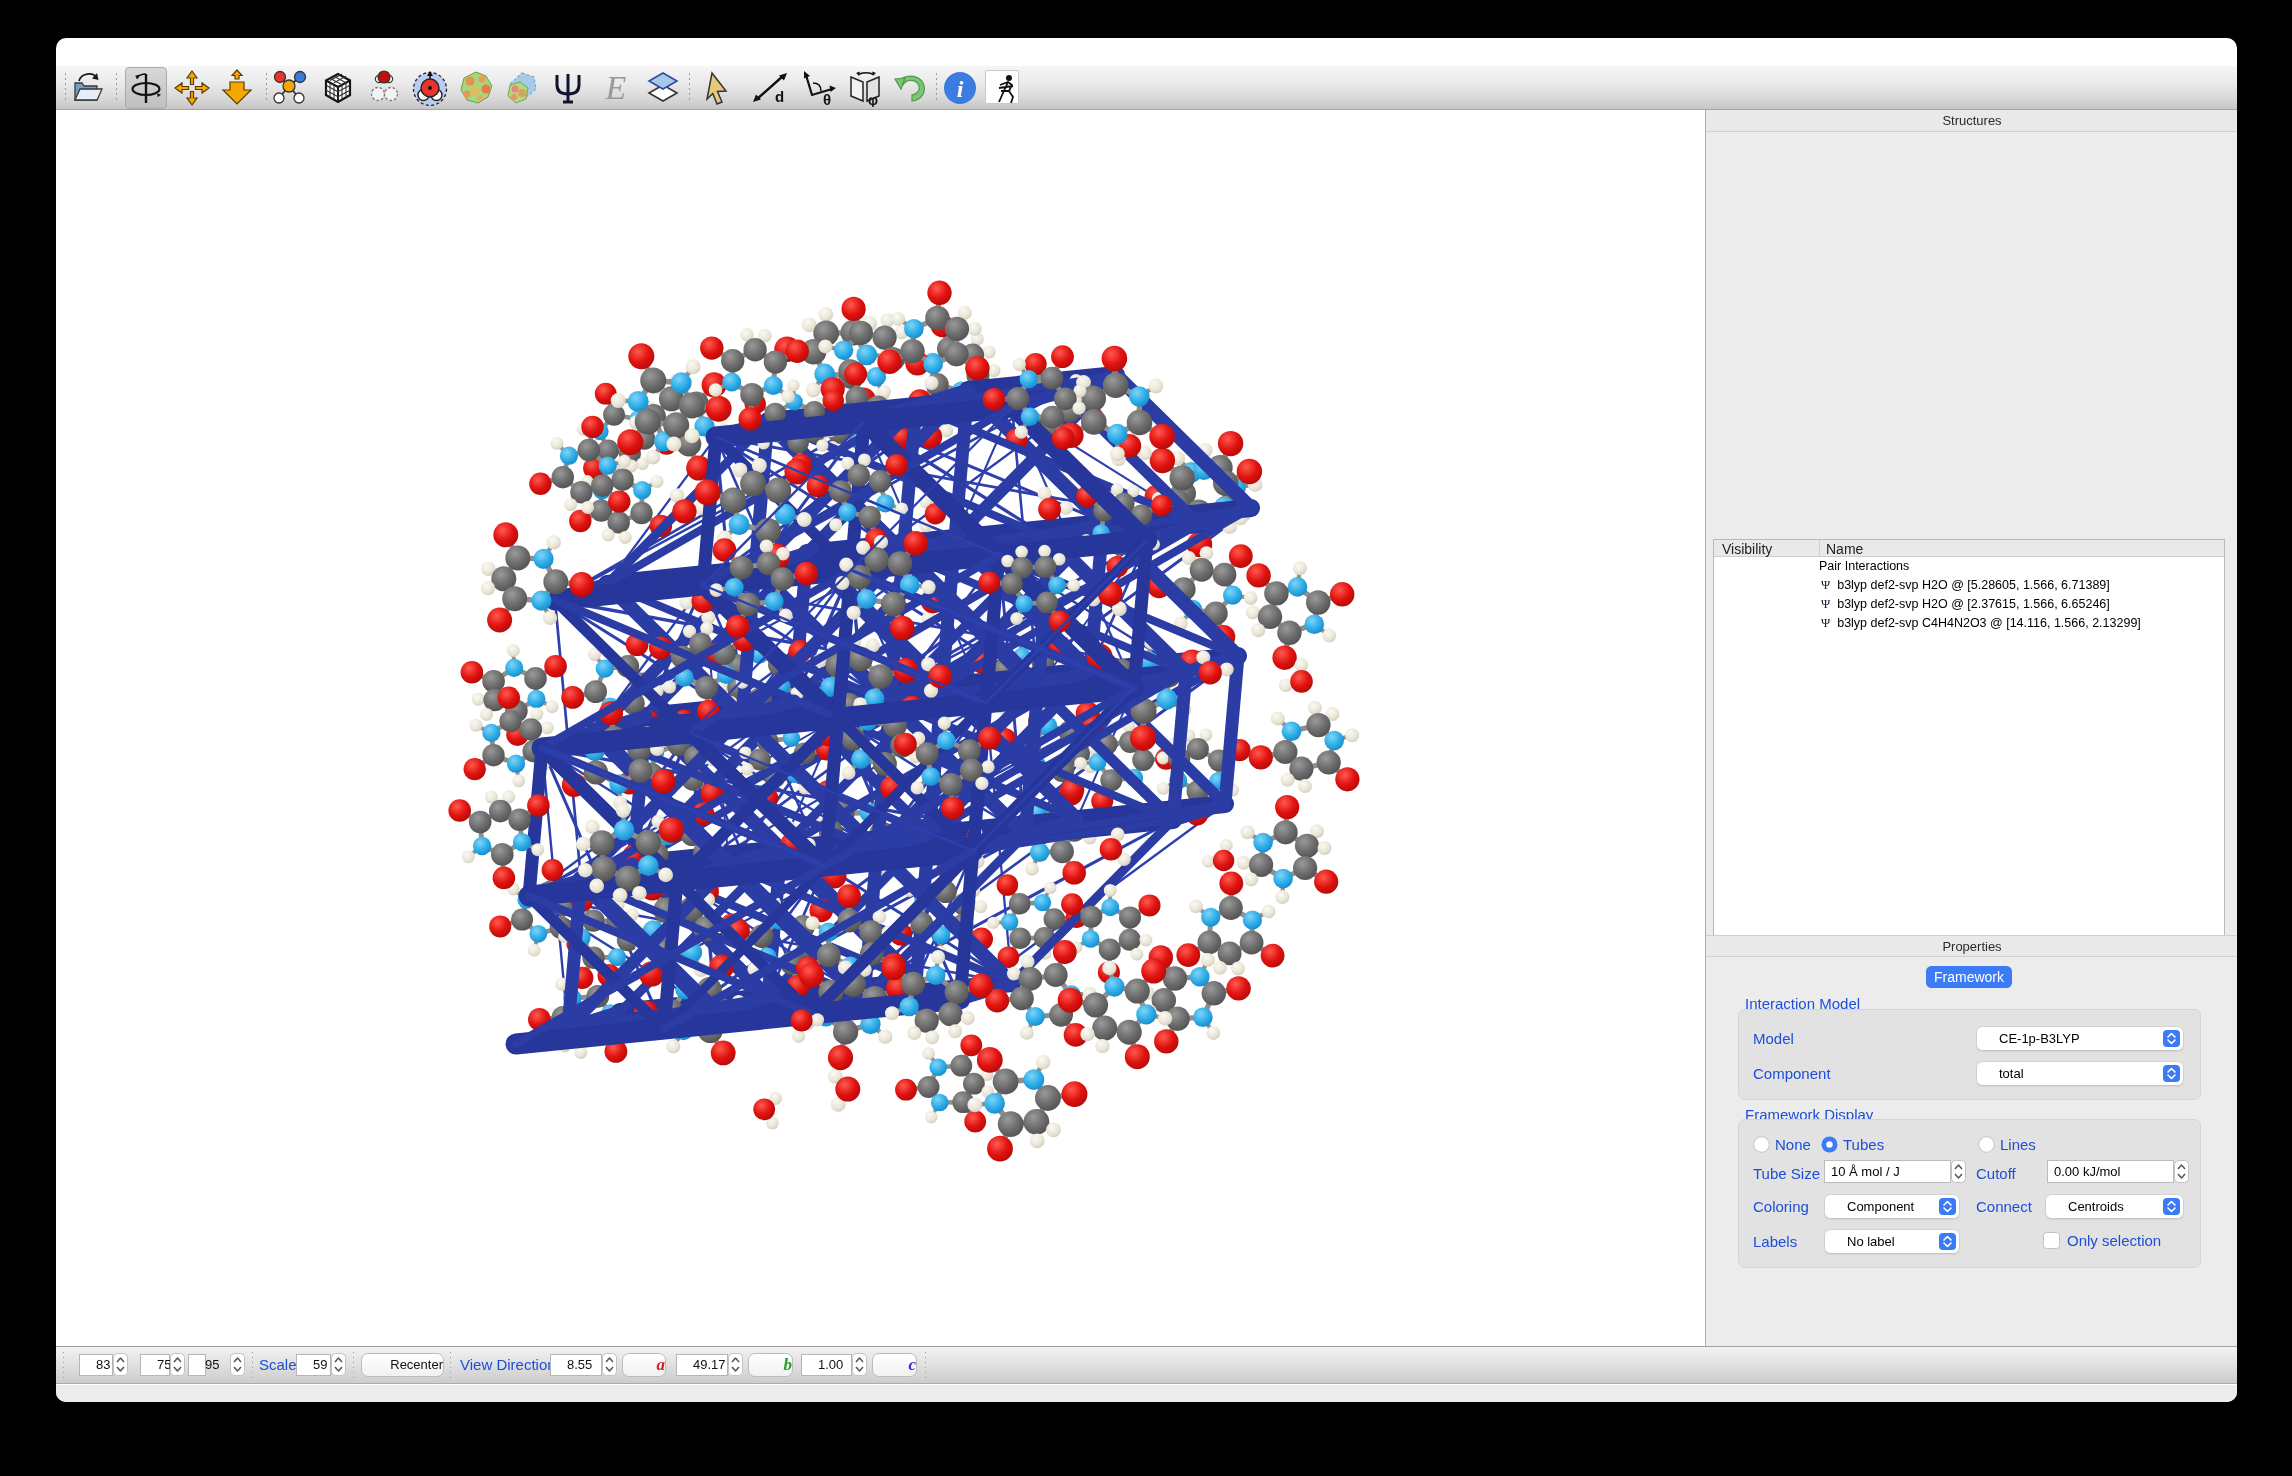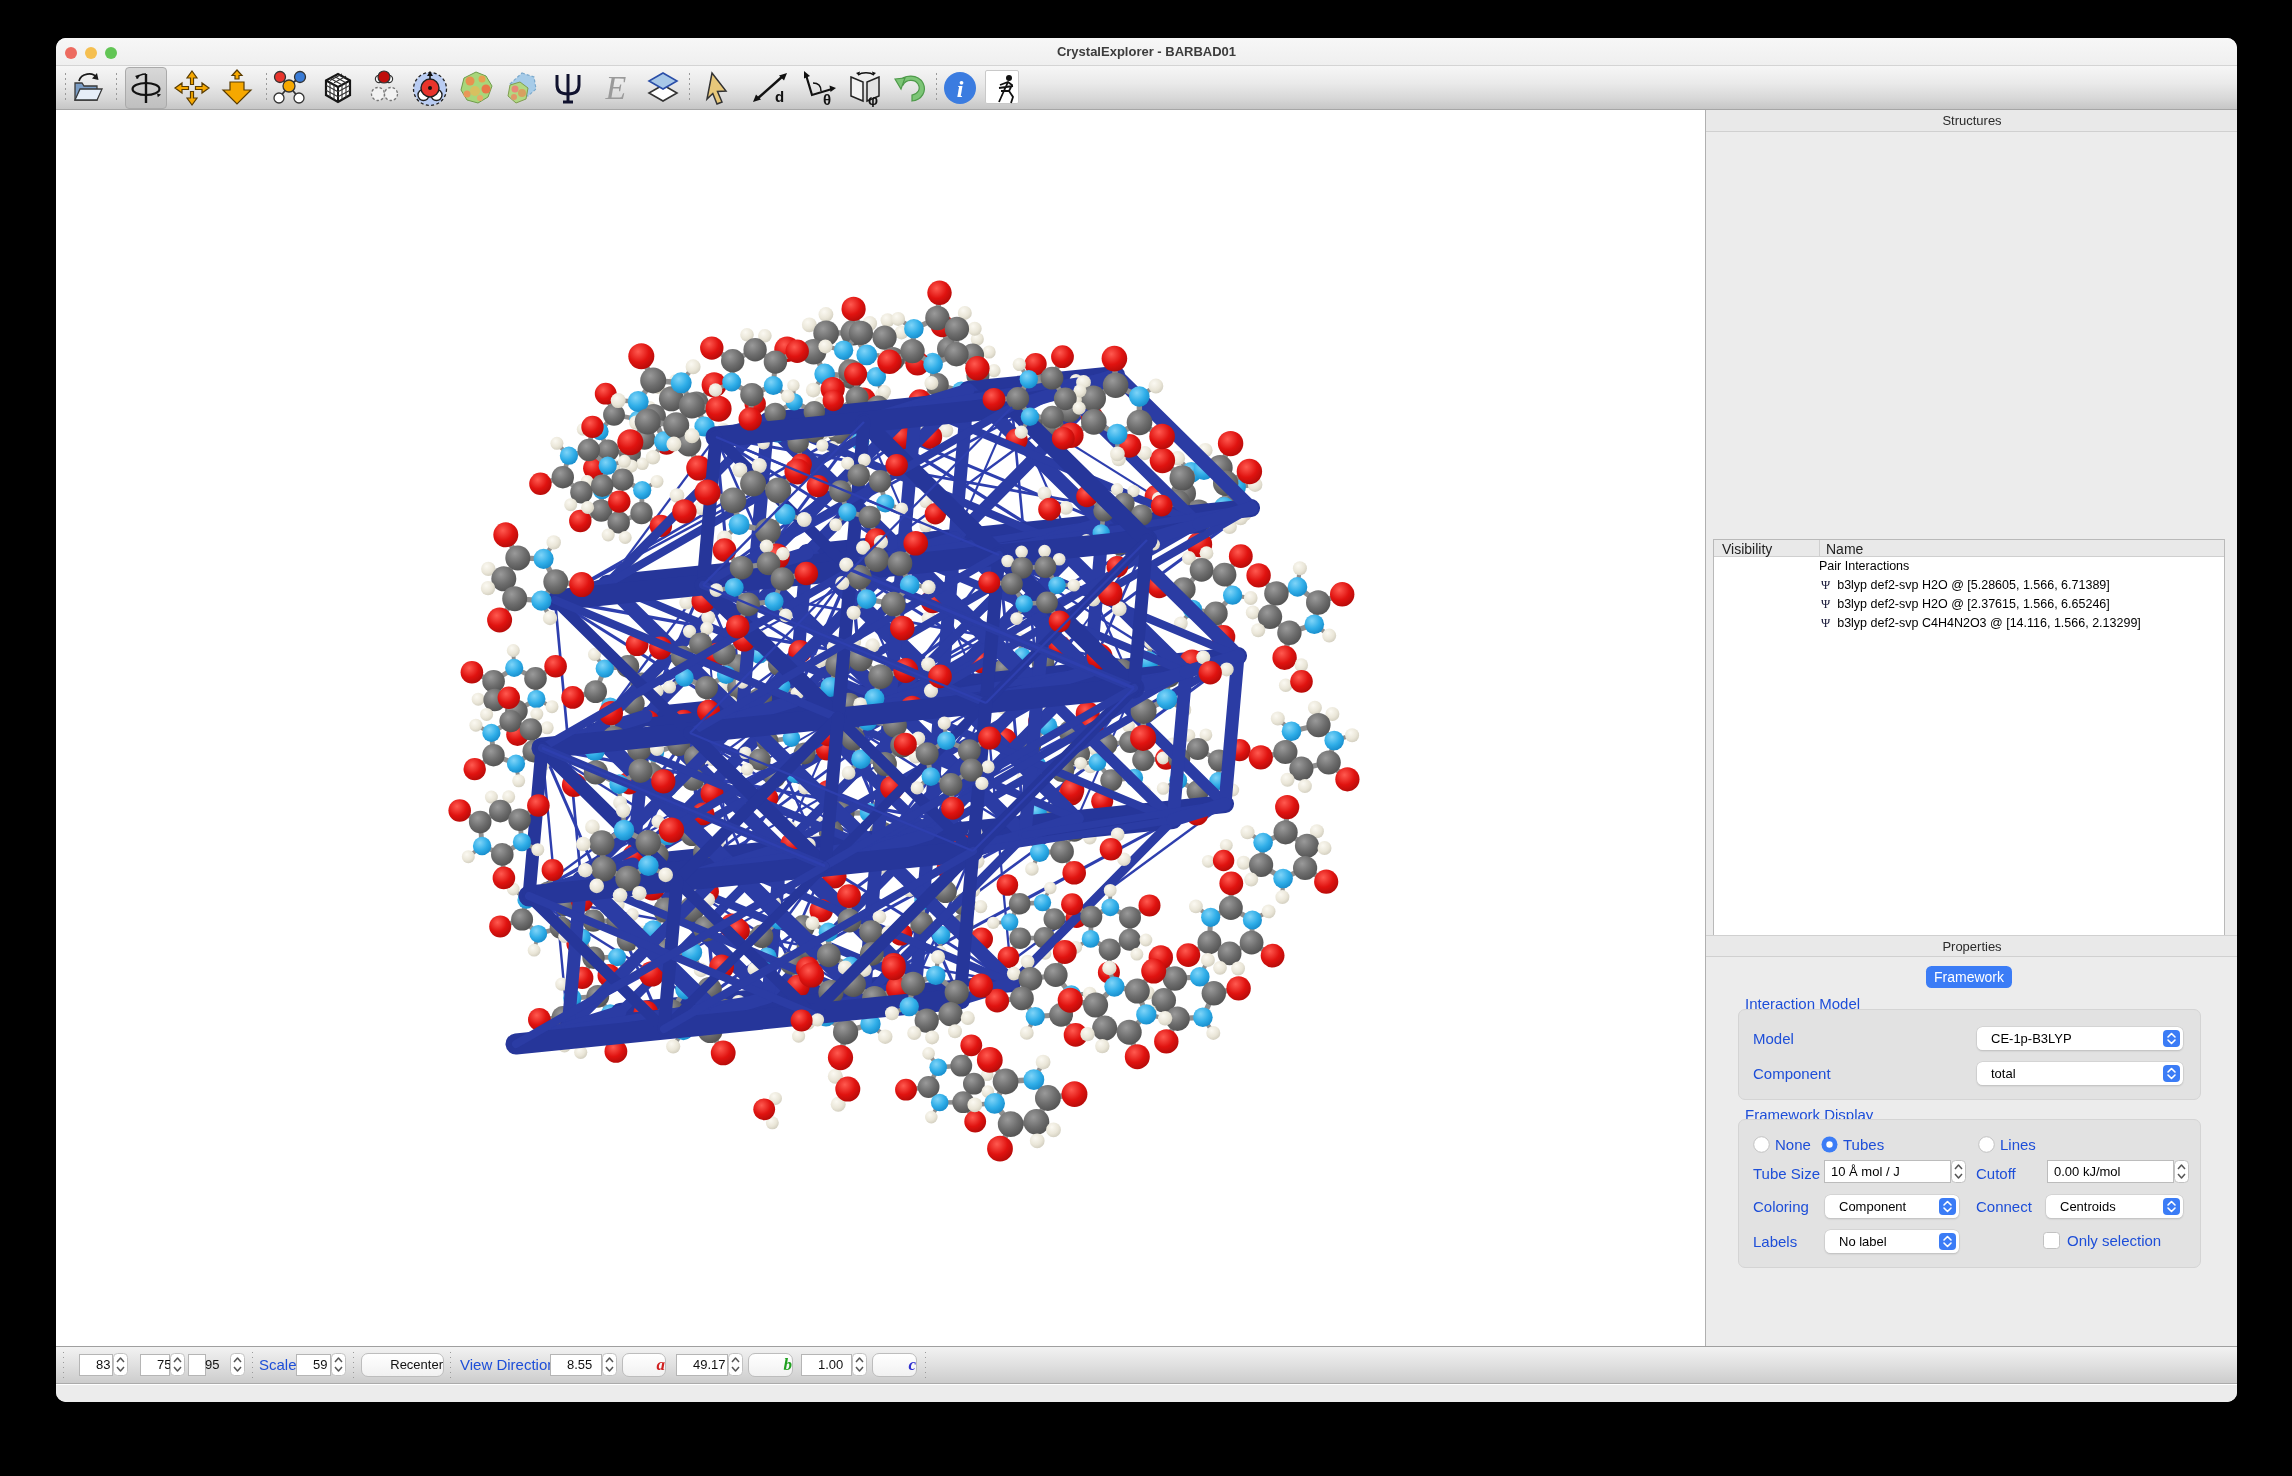--- a/index.html
+++ b/index.html
@@ -34,21 +34,21 @@
 .hdr {
   position:absolute; left:0; width:532px; height:22px; line-height:21px;
   text-align:center; font-size:13px; color:#2b2b2b;
   background:#e9e9e9; border-bottom:1px solid #d0d0d0;
 }
 .whitebox { position:absolute; background:#fff; border:1px solid #b9b9b9; overflow:hidden; }
 .gbox { position:absolute; background:#e2e2e2; border:1px solid #d4d4d4; border-radius:7px; }
 .lbl13 { position:absolute; font-size:15px; color:#1d4ed8; white-space:nowrap; }
 .popup { position:absolute; height:23px; background:#fff; border-radius:5.5px;
   box-shadow:0 0 0 0.5px #c8c8c8, 0 1px 2px rgba(0,0,0,0.18);
-  font-size:13px; color:#000; line-height:23px; padding-left:14px; white-space:nowrap; }
+  font-size:13px; color:#000; line-height:23px; padding-left:22px; white-space:nowrap; }
 .pstep { position:absolute; right:3px; top:3px; }
 .tin { position:absolute; height:23px; background:#fff; border:1px solid #bcbcbc;
   font-size:13px; color:#000; line-height:21px; padding-left:6px; white-space:nowrap; }
 #botbar {
   position:absolute; left:0; top:1308px; width:100%; height:38px;
   background:linear-gradient(#f2f2f2 0%, #e0e0e0 50%, #cccccc 100%);
   border-top:1px solid #9f9f9f; border-bottom:1px solid #ababab;
 }
 #statusbar { position:absolute; left:0; top:1347px; width:100%; height:17px; background:#ececec; }
 .numin { position:absolute; top:1316px; height:22px; background:#fff;
@@ -56,26 +56,20 @@
 .bsep { position:absolute; top:1314px; width:1px; height:26px;
   background-image:repeating-linear-gradient(#9a9a9a 0 1.5px, transparent 1.5px 5px); }
 .pill { position:absolute; top:1315px; height:24px; background:linear-gradient(#ffffff,#f1f1f1);
   border:1px solid #bdbdbd; border-radius:7px; font-size:13px; color:#111;
   text-align:right; line-height:22px; }
 .ital { font-family:"Liberation Serif",serif; font-style:italic; font-weight:bold; font-size:17px; line-height:21px; }
 </style>
 </head>
 <body>
 <div id="win">
-  <div id="titlebar">
-    <div class="tl" style="left:8.5px; background:#ed6b60;"></div>
-    <div class="tl" style="left:28.5px; background:#f5bf50;"></div>
-    <div class="tl" style="left:48.5px; background:#62c555;"></div>
-    <div id="title">CrystalExplorer - BARBAD01</div>
-  </div>
   <div id="toolbar">
       <svg class="ti" style="left:13px;top:3px" width="38" height="38" viewBox="0 0 38 38">
 <path d="M6 14 L6 31 L28 31 L28 17 L15 17 L13 14 Z" fill="#7a9cc4" stroke="#3a3a3a" stroke-width="1.3"></path>
 <path d="M10 12 C12 4 24 3 27 8" fill="none" stroke="#1a1a1a" stroke-width="1.7"></path>
 <path d="M28 4 L29.5 11 L23 9.5 Z" fill="#1a1a1a"></path>
 <path d="M6 31 L11 20 L33 20 L28 31 Z" fill="#cfe0f2" stroke="#3a3a3a" stroke-width="1.3"></path>
 <path d="M7.5 30 L11.8 21 L31.5 21 L27.5 30 Z" fill="#e6eef8" stroke="none"></path>
       </svg>
       <div style="position:absolute;left:69px;top:1px;width:42px;height:42px;background:linear-gradient(#d8d8d8,#bfbfbf);border:1px solid #aaaaaa;border-radius:4px"></div>
       <svg class="ti" style="left:71px;top:3px" width="38" height="38" viewBox="0 0 38 38">

